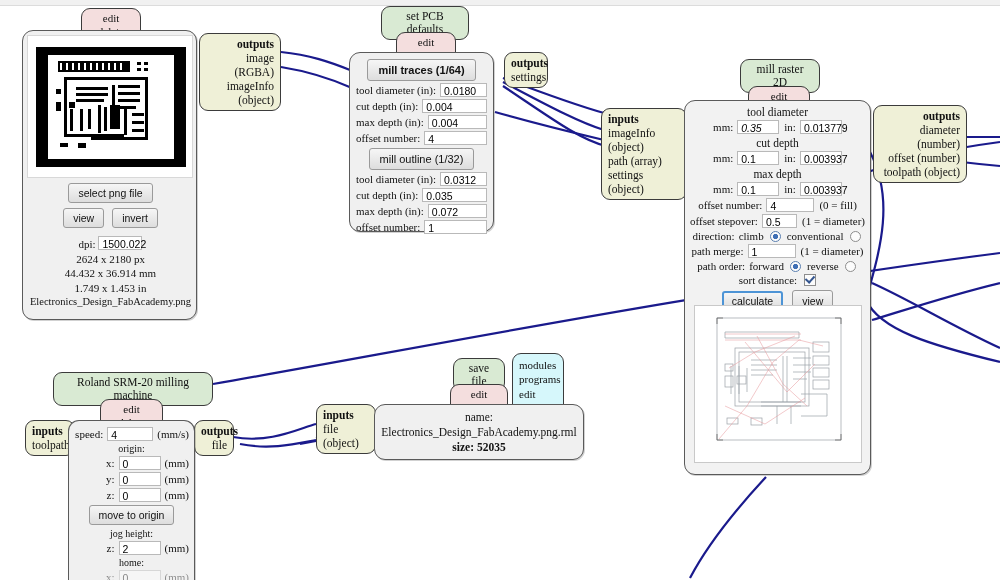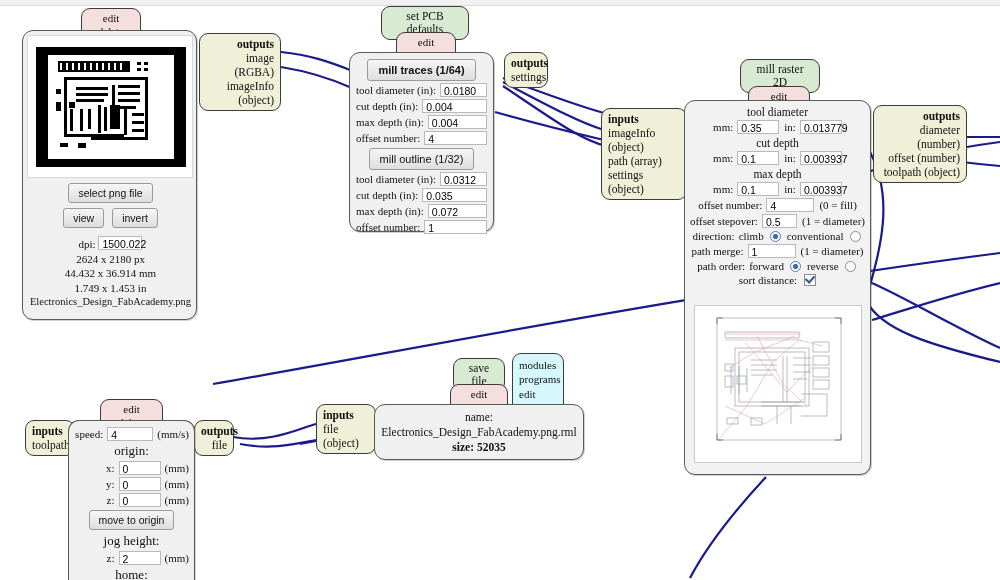--- a/index.html
+++ b/index.html
@@ -80,21 +80,21 @@
   
   #raster-node{left:684px;top:100px;width:187px;height:375px;background:#f2f2f2;}
   #raster-node .hd{text-align:center;font-size:11.5px;margin-top:3px;}
   #raster-node .row{justify-content:center;font-size:11px;}
   #rpreview{position:absolute;left:9px;top:204px;width:168px;height:158px;background:#fff;border:1px solid #c9c9c9;box-sizing:border-box;}
   #rpreview svg{display:block;}
 
   
   #roland-node{left:68px;top:420px;width:127px;height:165px;border-bottom:none;border-radius:11px 11px 0 0;}
   #roland-node .row{justify-content:flex-end;font-size:11px;}
-  #roland-node .ctr{font-size:13px;margin:1px 0;}
+  #roland-node .ctr{font-size:10px;margin:1px 0;}
 
   
   #save-node{left:374px;top:404px;width:210px;height:56px;}
   #save-node .ctr{font-size:11.5px;line-height:1.3;margin-top:5px;}
 </style>
 </head>
 <body>
 
 <div id="canvas">
 
@@ -289,21 +289,21 @@
     <span>offset (number)</span><br>
     <span>toolpath (object)</span>
   </div>
 
   <div class="body" id="raster-node">
     <div style="padding:2px 5px 0 5px;">
 
       <div class="hd">tool diameter</div>
       <div class="row">
         <span class="lbl">mm:</span>
-        <span class="fld" style="width:42px;">0.35</span>
+        <span class="fld" style="width:42px;font-style:italic;">0.35</span>
         <span class="lbl" style="padding-left:5px;">in:</span>
         <span class="fld" style="width:42px;">0.013779</span>
       </div>
 
       <div class="hd">cut depth</div>
       <div class="row">
         <span class="lbl">mm:</span>
         <span class="fld" style="width:42px;">0.1</span>
         <span class="lbl" style="padding-left:5px;">in:</span>
         <span class="fld" style="width:42px;">0.003937</span>
@@ -349,20 +349,24 @@
         <span class="radio on"></span>
         <span class="lbl" style="padding-left:4px;">reverse</span>
         <span class="radio"></span>
       </div>
 
       <div class="row">
         <span class="lbl">sort distance:</span>
         <span class="cbx on"></span>
       </div>
 
+      <div style="text-align:center;margin-top:4px;">
+        <span class="btn focus">calculate</span>
+        <span class="btn" style="margin-left:6px;padding:4px 9px;">view</span>
+      </div>
     </div>
 
     <div id="rpreview">
       <svg width="166" height="156" viewBox="0 0 166 156">
         <rect x="0" y="0" width="166" height="156" fill="#ffffff"></rect>
         <g stroke="#9aa0a6" stroke-width="0.7" fill="none">
           <rect x="22" y="12" width="124" height="122"></rect>
           <path d="M30,26 h74 M30,26 v6 M104,26 v6 M30,32 h74"></path>
           <rect x="40" y="42" width="74" height="58"></rect>
           <rect x="44" y="46" width="66" height="50"></rect>
@@ -393,20 +397,23 @@
         <g stroke="#666" stroke-width="0.8" fill="none">
           <path d="M22,12 l6,0 M22,12 l0,6"></path>
           <path d="M146,12 l-6,0 M146,12 l0,6"></path>
           <path d="M22,134 l6,0 M22,134 l0,-6"></path>
           <path d="M146,134 l-6,0 M146,134 l0,-6"></path>
         </g>
       </svg>
     </div>
   </div>
 
+  <div class="pill green" style="left:53px;top:372px;width:160px;font-size:11.5px;">
+    <span>Roland SRM-20 milling machine</span>
+  </div>
   <div class="pill pink" style="left:100px;top:399px;width:63px;font-size:11px;">
     <span>edit delete</span>
   </div>
 
   <div class="port left" style="left:25px;top:420px;width:50px;">
     <b>inputs</b><br>
     <span>toolpath</span>
   </div>
 
   <div class="port" style="left:194px;top:420px;width:40px;">

